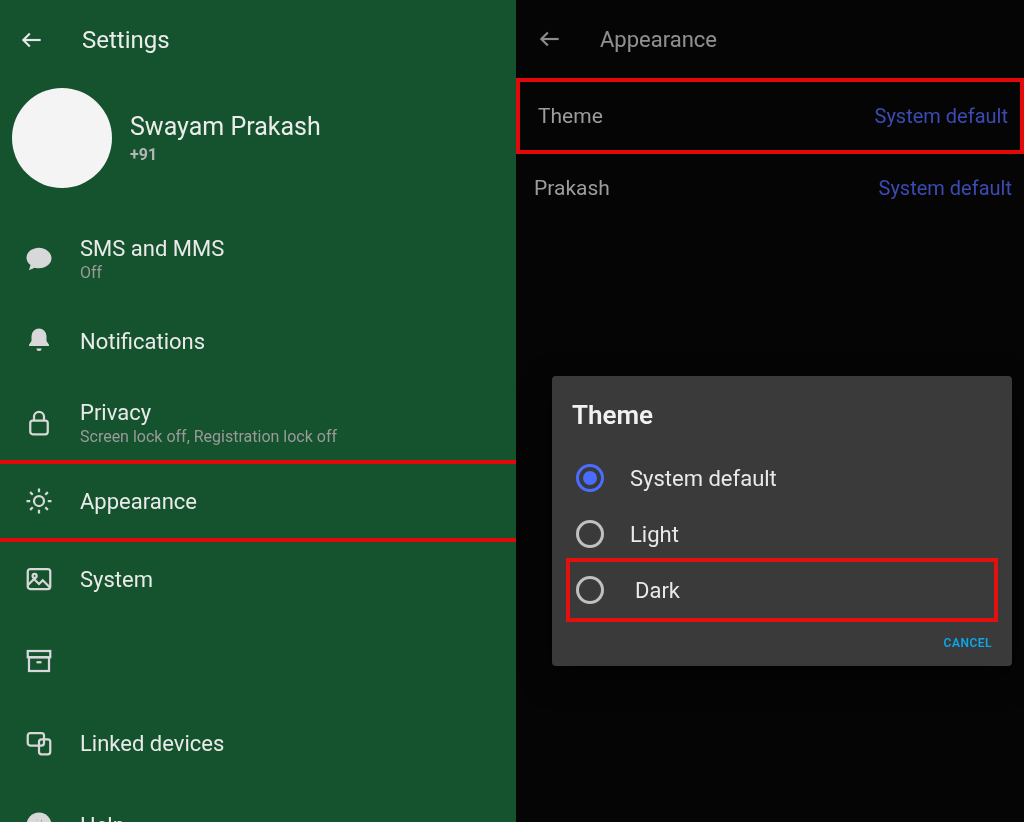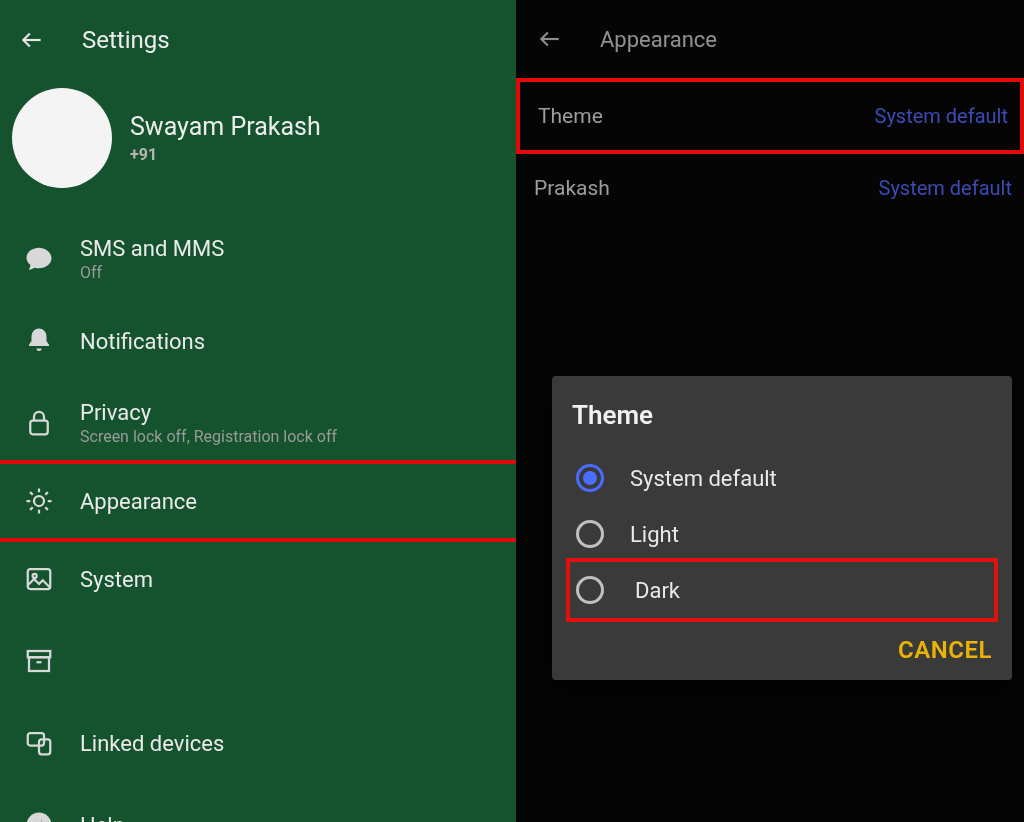--- a/index.html
+++ b/index.html
@@ -138,24 +138,24 @@
     background:#4a6dff;
   }
   .opt-label { font-size:22px; color:#e9e9e9; }
   .opt.hl { border:4px solid #e31010; margin:-4px;gap:31px; }
 
   .dialog-actions {
     display:flex; justify-content:flex-end;
     padding: 18px 2px 2px 0;
   }
   .btn-cancel {
-    font-size: 24px;
+    font-size: 12px;
     font-weight:600;
     letter-spacing: .5px;
-    color:#eab308;
+    color:#0ea5e9;
     background:none;
     border:none;
   }
   .bell-fill { fill:#d8d8d8 !important; stroke:none !important; }
   .chat-fill { fill:#d8d8d8 !important; stroke:none !important; }
   .q-fill    { fill:#d8d8d8 !important; stroke:none !important; }
 </style>
 </head>
 <body>
 

